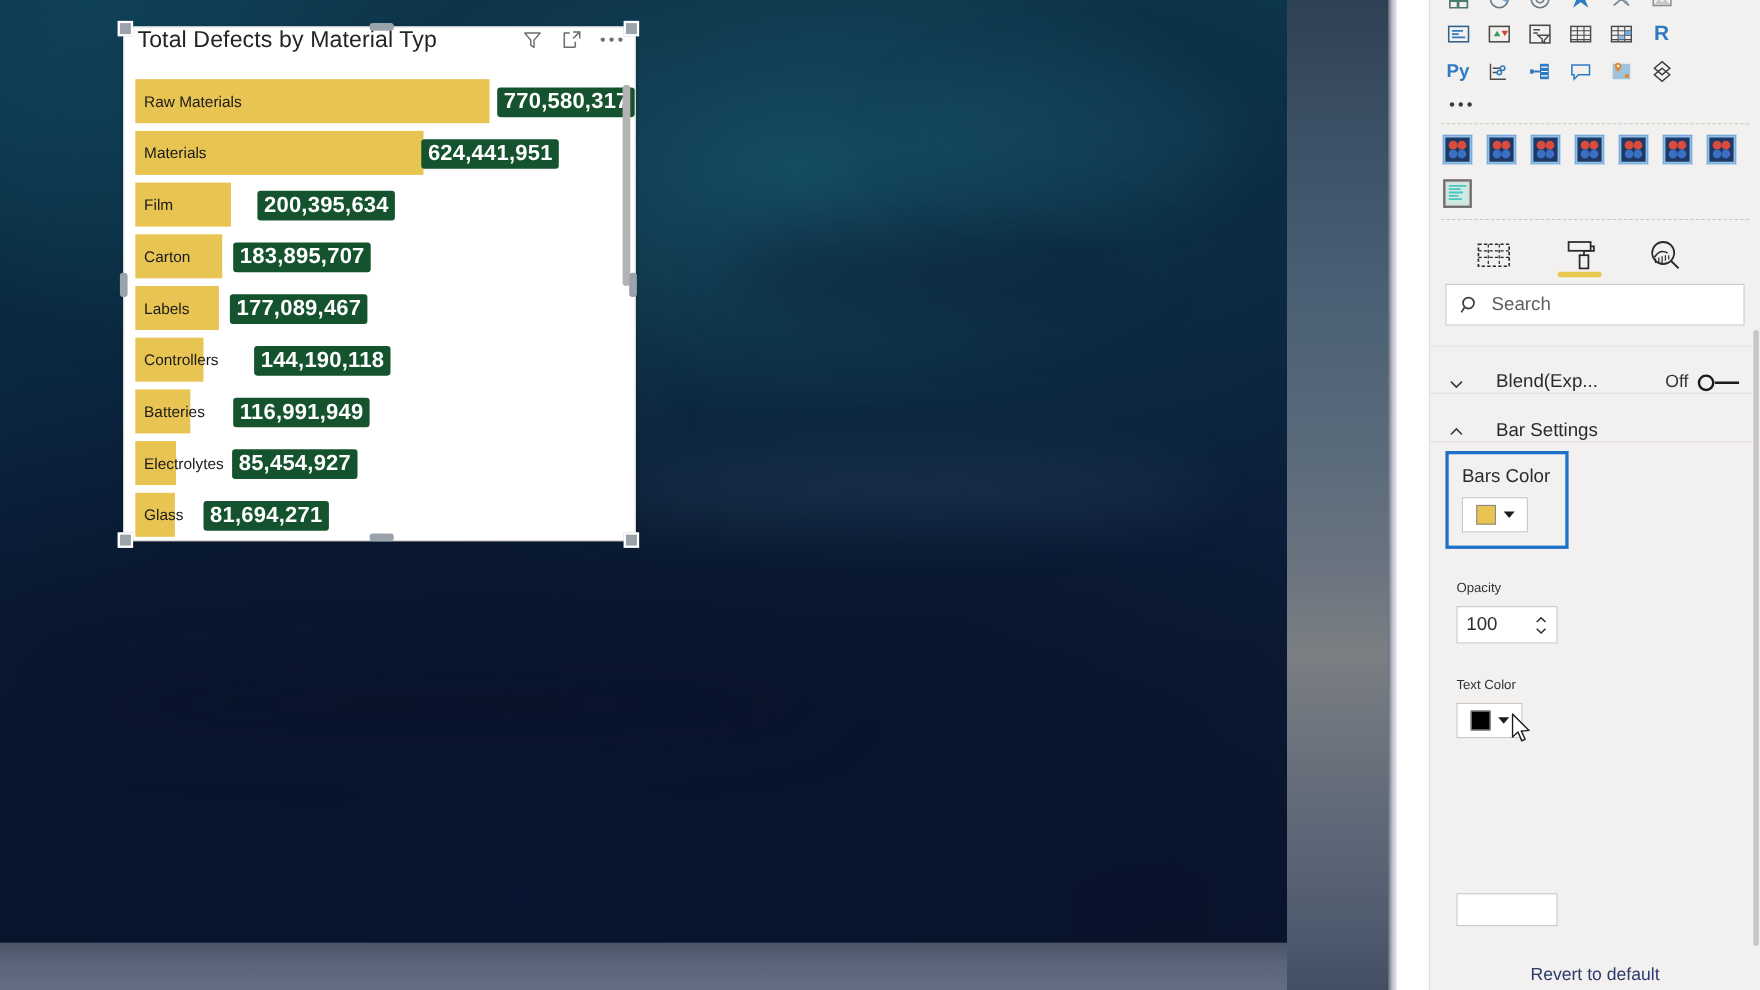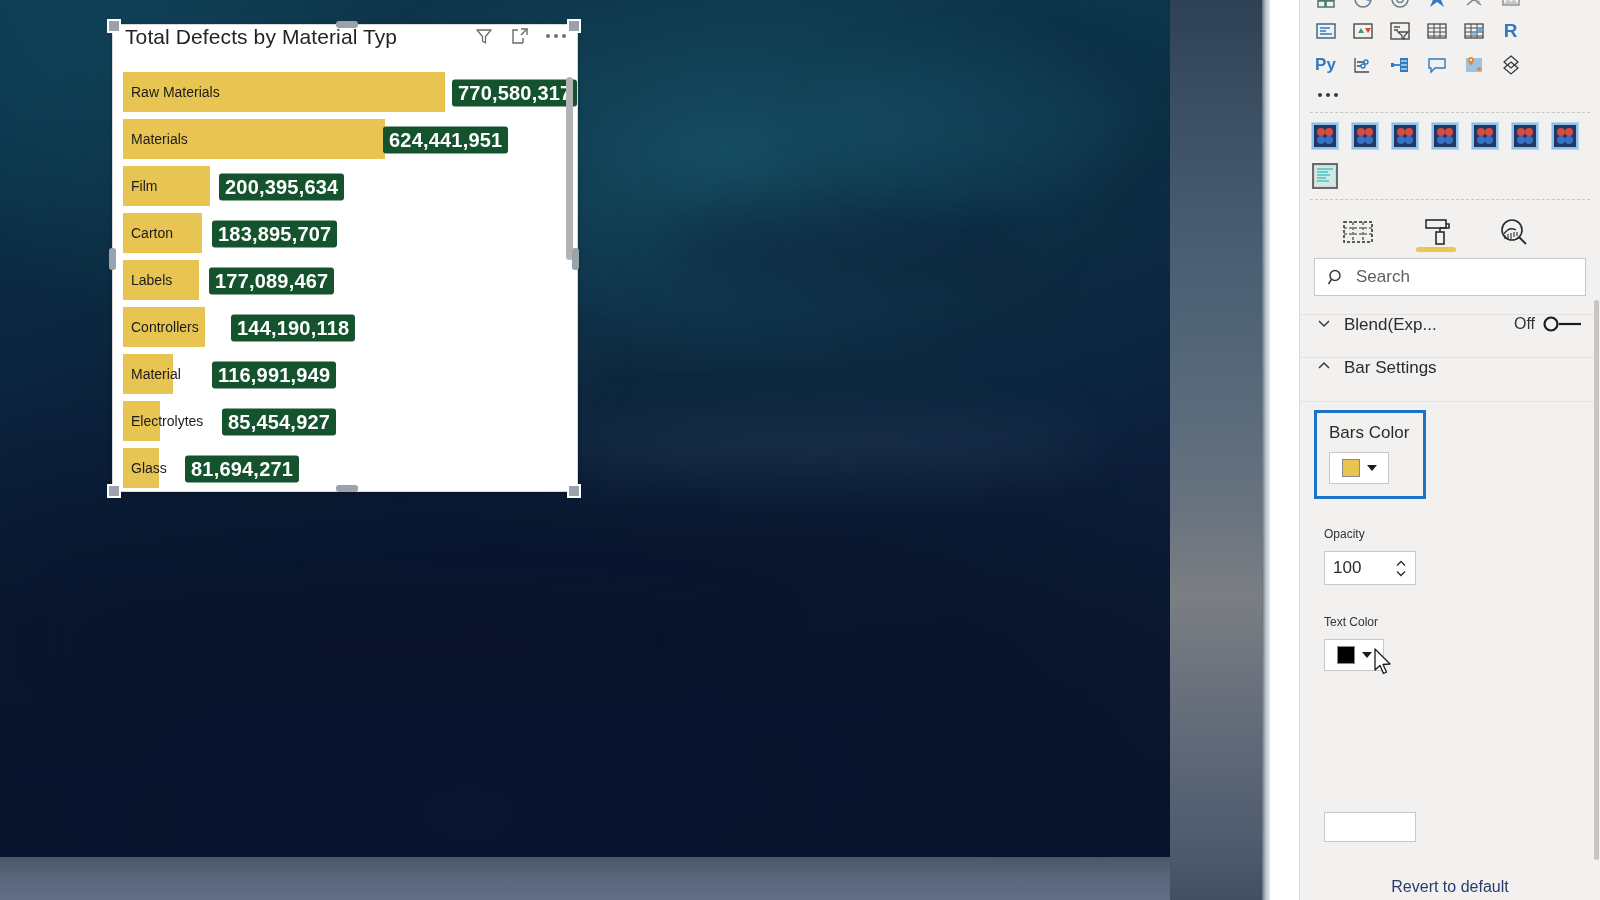--- a/index.html
+++ b/index.html
@@ -86,21 +86,21 @@
   .search-wrap { padding: 6px 14px 0 14px; }
   .search-box {
     display: flex; align-items: center; gap: 10px;
     height: 38px; background: #ffffff; border: 1px solid #c9c7c5;
     padding: 0 12px;
   }
   .search-box .txt { color: #5f5f5f; font-size: 17px; }
 
   
   .sec-row {
-    display: flex; align-items: flex-start; gap: 12px;
+    display: flex; align-items: flex-end; gap: 28px;
     padding: 0 16px; height: 44px;
     border-bottom: 1px solid #e4e2e0;
     font-size: 17px; color: #2b2b2b;
   }
   .sec-row .chev { width: 16px; height: 16px; flex:0 0 16px; }
   .sec-row .label { flex: 1 1 auto; white-space: nowrap; overflow: hidden; }
   .toggle { display: flex; align-items: center; gap: 7px; }
   .toggle .state { font-size: 16px; color: #333; }
   .toggle .sw { display: flex; align-items: center; }
 
@@ -250,56 +250,56 @@
       <div class="bar" style="width:262px">
         <span class="cat">Materials</span>
       </div>
       <span class="valbox" style="left:260px">624,441,951</span>
     </div>
 
     <div class="brow">
       <div class="bar" style="width:87px">
         <span class="cat">Film</span>
       </div>
-      <span class="valbox" style="left:96px">200,395,634</span>
+      <span class="valbox" style="left:111px">200,395,634</span>
     </div>
 
     <div class="brow">
       <div class="bar" style="width:79px">
         <span class="cat">Carton</span>
       </div>
       <span class="valbox" style="left:89px">183,895,707</span>
     </div>
 
     <div class="brow">
       <div class="bar" style="width:76px">
         <span class="cat">Labels</span>
       </div>
       <span class="valbox" style="left:86px">177,089,467</span>
     </div>
 
     <div class="brow">
-      <div class="bar" style="width:82px">
+      <div class="bar" style="width:62px">
         <span class="cat">Controllers</span>
       </div>
       <span class="valbox" style="left:108px">144,190,118</span>
     </div>
 
     <div class="brow">
       <div class="bar" style="width:50px">
-        <span class="cat">Material</span>
+        <span class="cat">Batteries</span>
       </div>
       <span class="valbox" style="left:89px">116,991,949</span>
     </div>
 
     <div class="brow">
       <div class="bar" style="width:37px">
         <span class="cat">Electrolytes</span>
       </div>
-      <span class="valbox" style="left:99px">85,454,927</span>
+      <span class="valbox" style="left:88px">85,454,927</span>
     </div>
 
     <div class="brow">
       <div class="bar" style="width:36px">
         <span class="cat">Glass</span>
       </div>
       <span class="valbox" style="left:62px">81,694,271</span>
     </div>
 
   </div>

